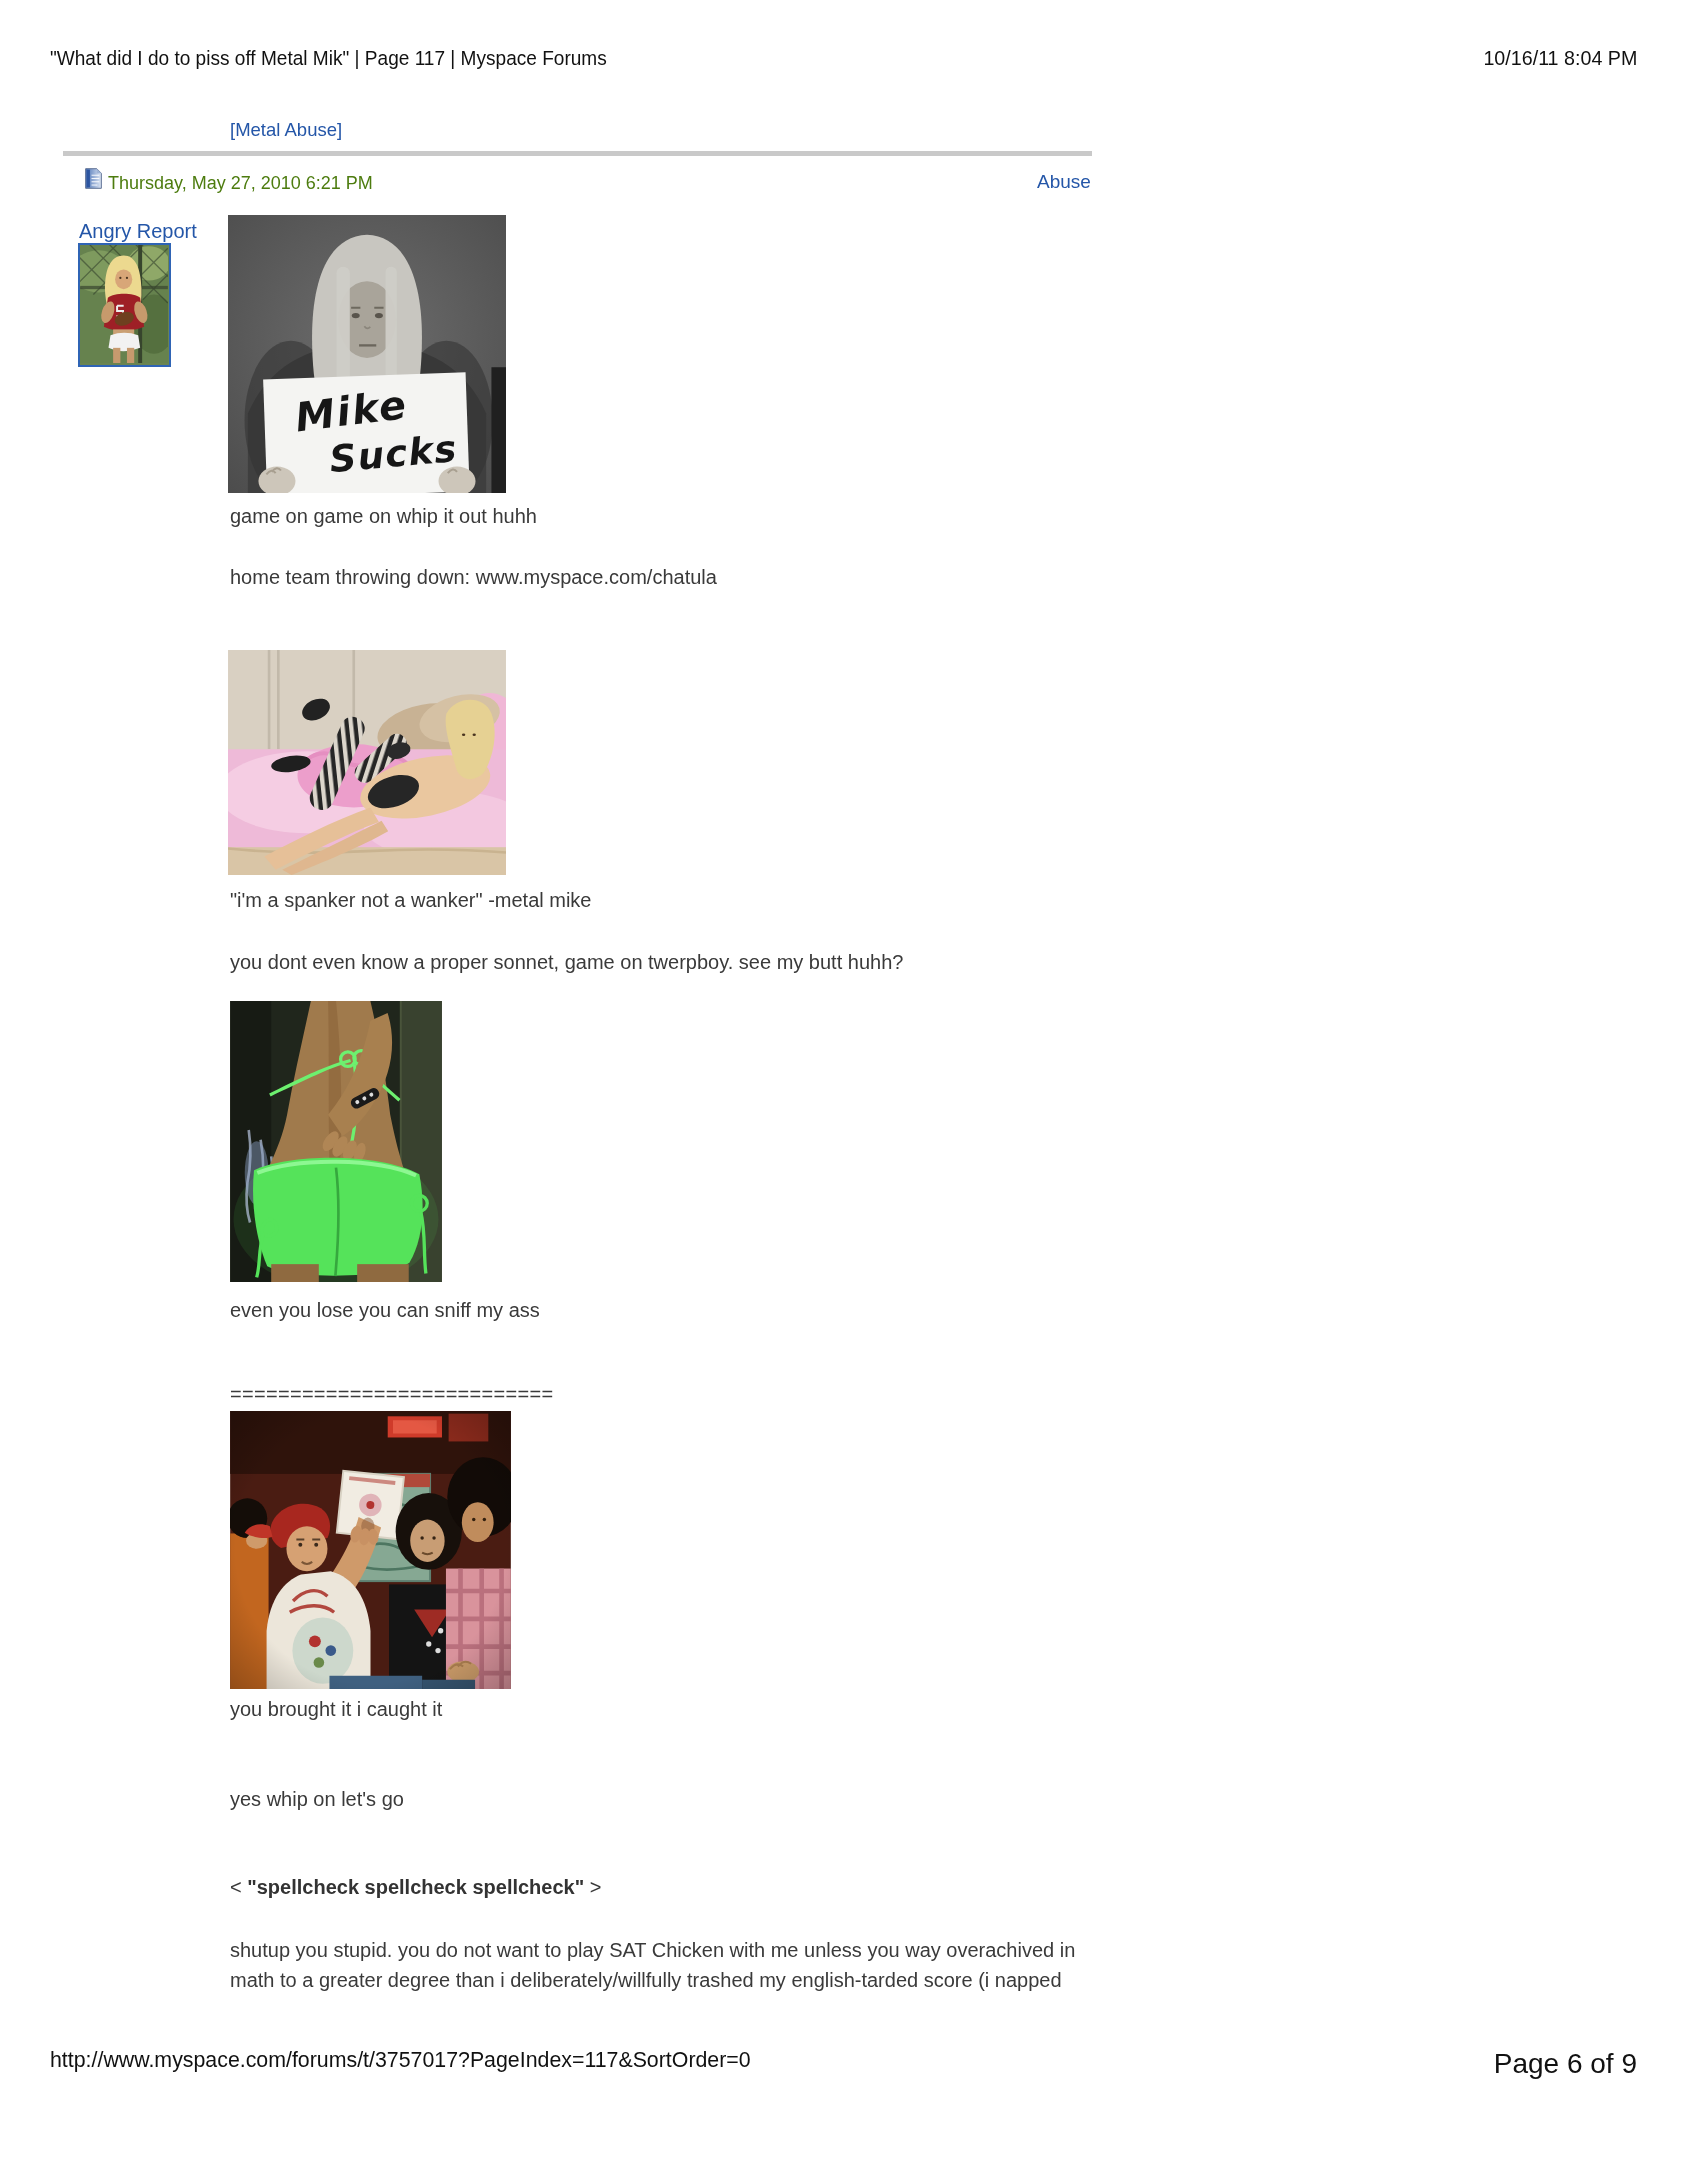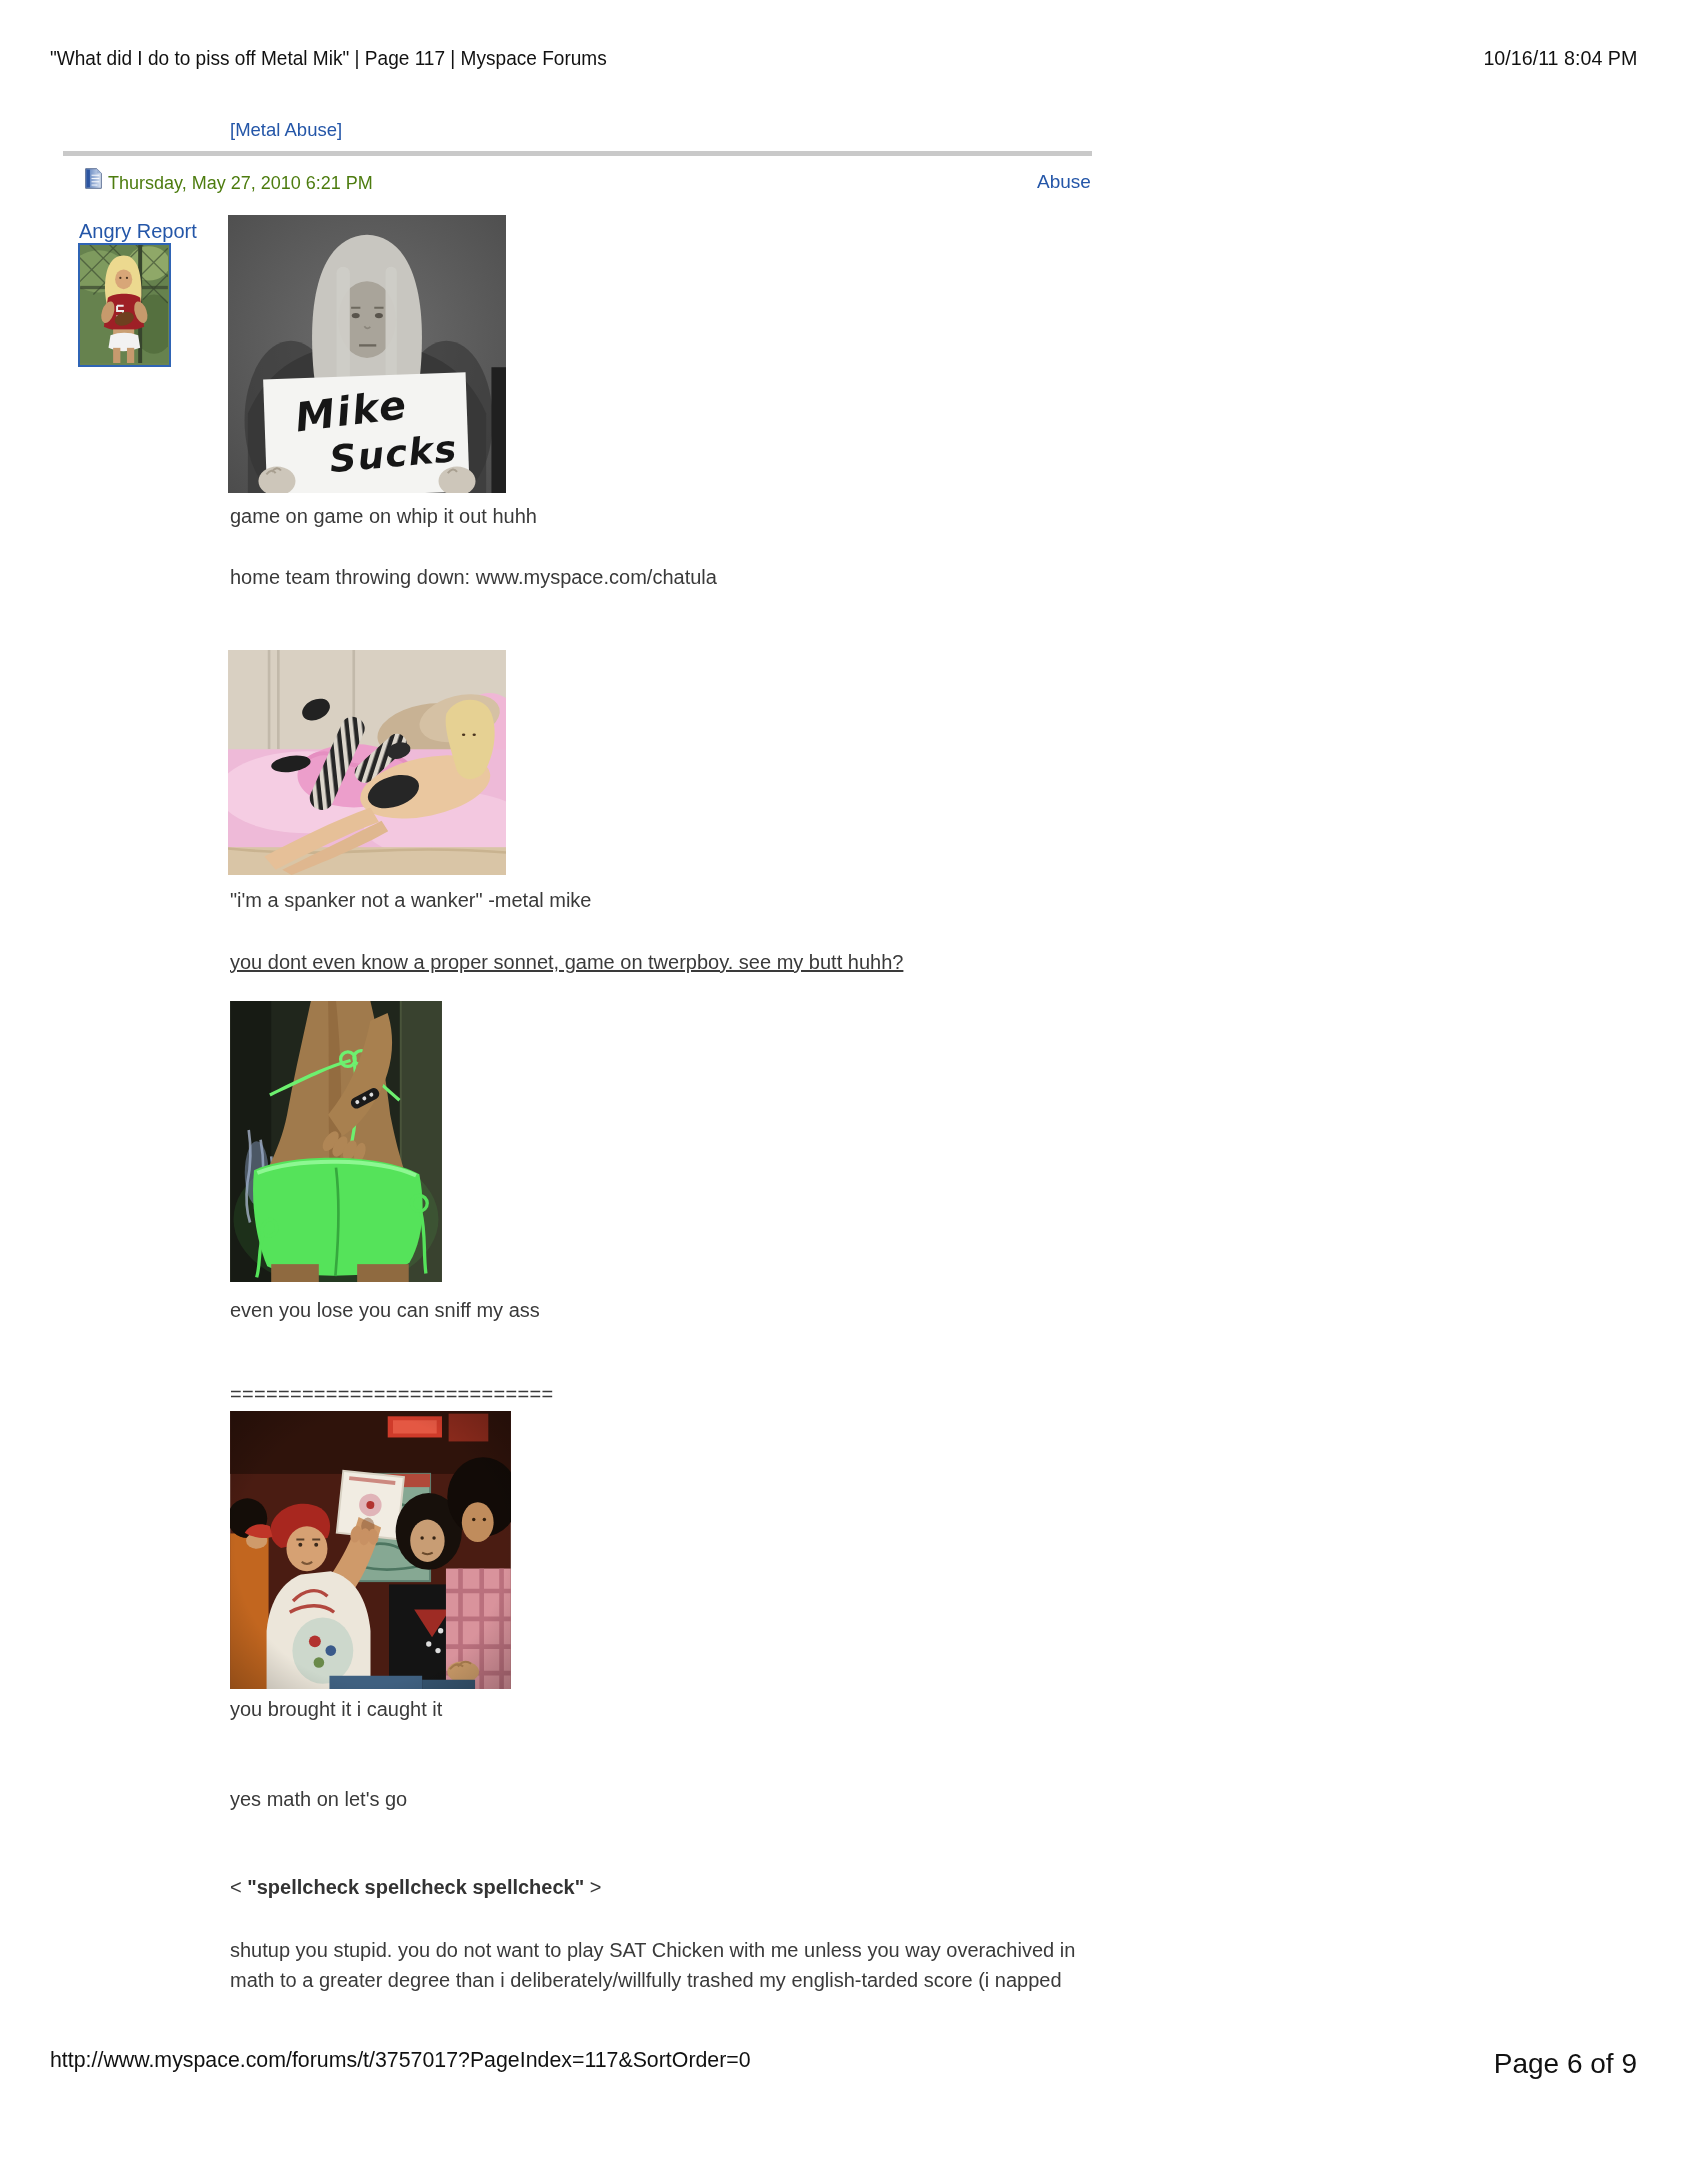--- a/index.html
+++ b/index.html
@@ -163,21 +163,21 @@
       </g>
       <ellipse cx="258" cy="152" rx="18" ry="12" fill="#2b2b2b" transform="rotate(-15 258 152)"></ellipse>
       <circle cx="362" cy="132" r="27" fill="#e9c49c"></circle>
       <path d="M330,96 C345,68 388,68 398,96 C408,122 402,162 386,186 C370,202 348,196 344,176 C337,150 325,116 330,96 Z" fill="#e6d193"></path>
       <ellipse cx="356" cy="128" rx="2.5" ry="2" fill="#4a3420"></ellipse>
       <ellipse cx="372" cy="128" rx="2.5" ry="2" fill="#4a3420"></ellipse>
     </svg>
   </div>
 
   <div class="abs body-text" style="left:230px; top:889px;">"i'm a spanker not a wanker" -metal mike</div>
-  <div class="abs body-text" style="left:230px; top:951px;text-decoration:underline;">you dont even know a proper sonnet, game on twerpboy. see my butt huhh?</div>
+  <div class="abs body-text" style="left:230px; top:951px;">you dont even know a proper sonnet, game on twerpboy. see my butt huhh?</div>
 
   <div class="abs" style="left:230px; top:1001px; width:212px; height:281px;">
     <svg width="212" height="281" viewBox="0 0 320 425">
       <rect width="320" height="425" fill="#20261c"></rect>
       <rect x="0" width="62" height="425" fill="#171b14"></rect>
       <rect x="258" width="62" height="425" fill="#39422f"></rect>
       <line x1="258" y1="0" x2="258" y2="425" stroke="#49543a" stroke-width="3"></line>
       <ellipse cx="160" cy="330" rx="155" ry="105" fill="#57e85c" opacity=".10"></ellipse>
       <g stroke="#b8c6e0" stroke-width="4" opacity=".7" fill="none">
         <path d="M28,195 q6,40 -2,80 q-4,35 4,60"></path>
@@ -302,21 +302,21 @@
       </g>
       <ellipse cx="352" cy="394" rx="24" ry="16" fill="#c99a68"></ellipse>
       <path d="M332,390 q10,-12 20,-4 M344,386 q10,-12 20,-4" stroke="#a87c4e" stroke-width="3" fill="none"></path>
       <rect x="150" y="400" width="140" height="20" fill="#3f6080"></rect>
       <rect x="290" y="406" width="80" height="14" fill="#35536e"></rect>
       <rect width="424" height="420" fill="url(#v4)"></rect>
     </svg>
   </div>
 
   <div class="abs body-text" style="left:230px; top:1698px;">you brought it i caught it</div>
-  <div class="abs body-text" style="left:230px; top:1788px;">yes math on let's go</div>
+  <div class="abs body-text" style="left:230px; top:1788px;">yes whip on let's go</div>
 
   <div class="abs body-text" style="left:230px; top:1876px;">
     <span>&lt; </span><span style="font-weight:bold; color:#333333;">"spellcheck spellcheck spellcheck"</span><span> &gt;</span>
   </div>
 
   <div class="abs body-text para" style="left:230px; top:1935px; width:853px;">
     <div>shutup you stupid. you do not want to play SAT Chicken with me unless you way overachived in</div>
     <div>math to a greater degree than i deliberately/willfully trashed my english-tarded score (i napped</div>
   </div>
 

